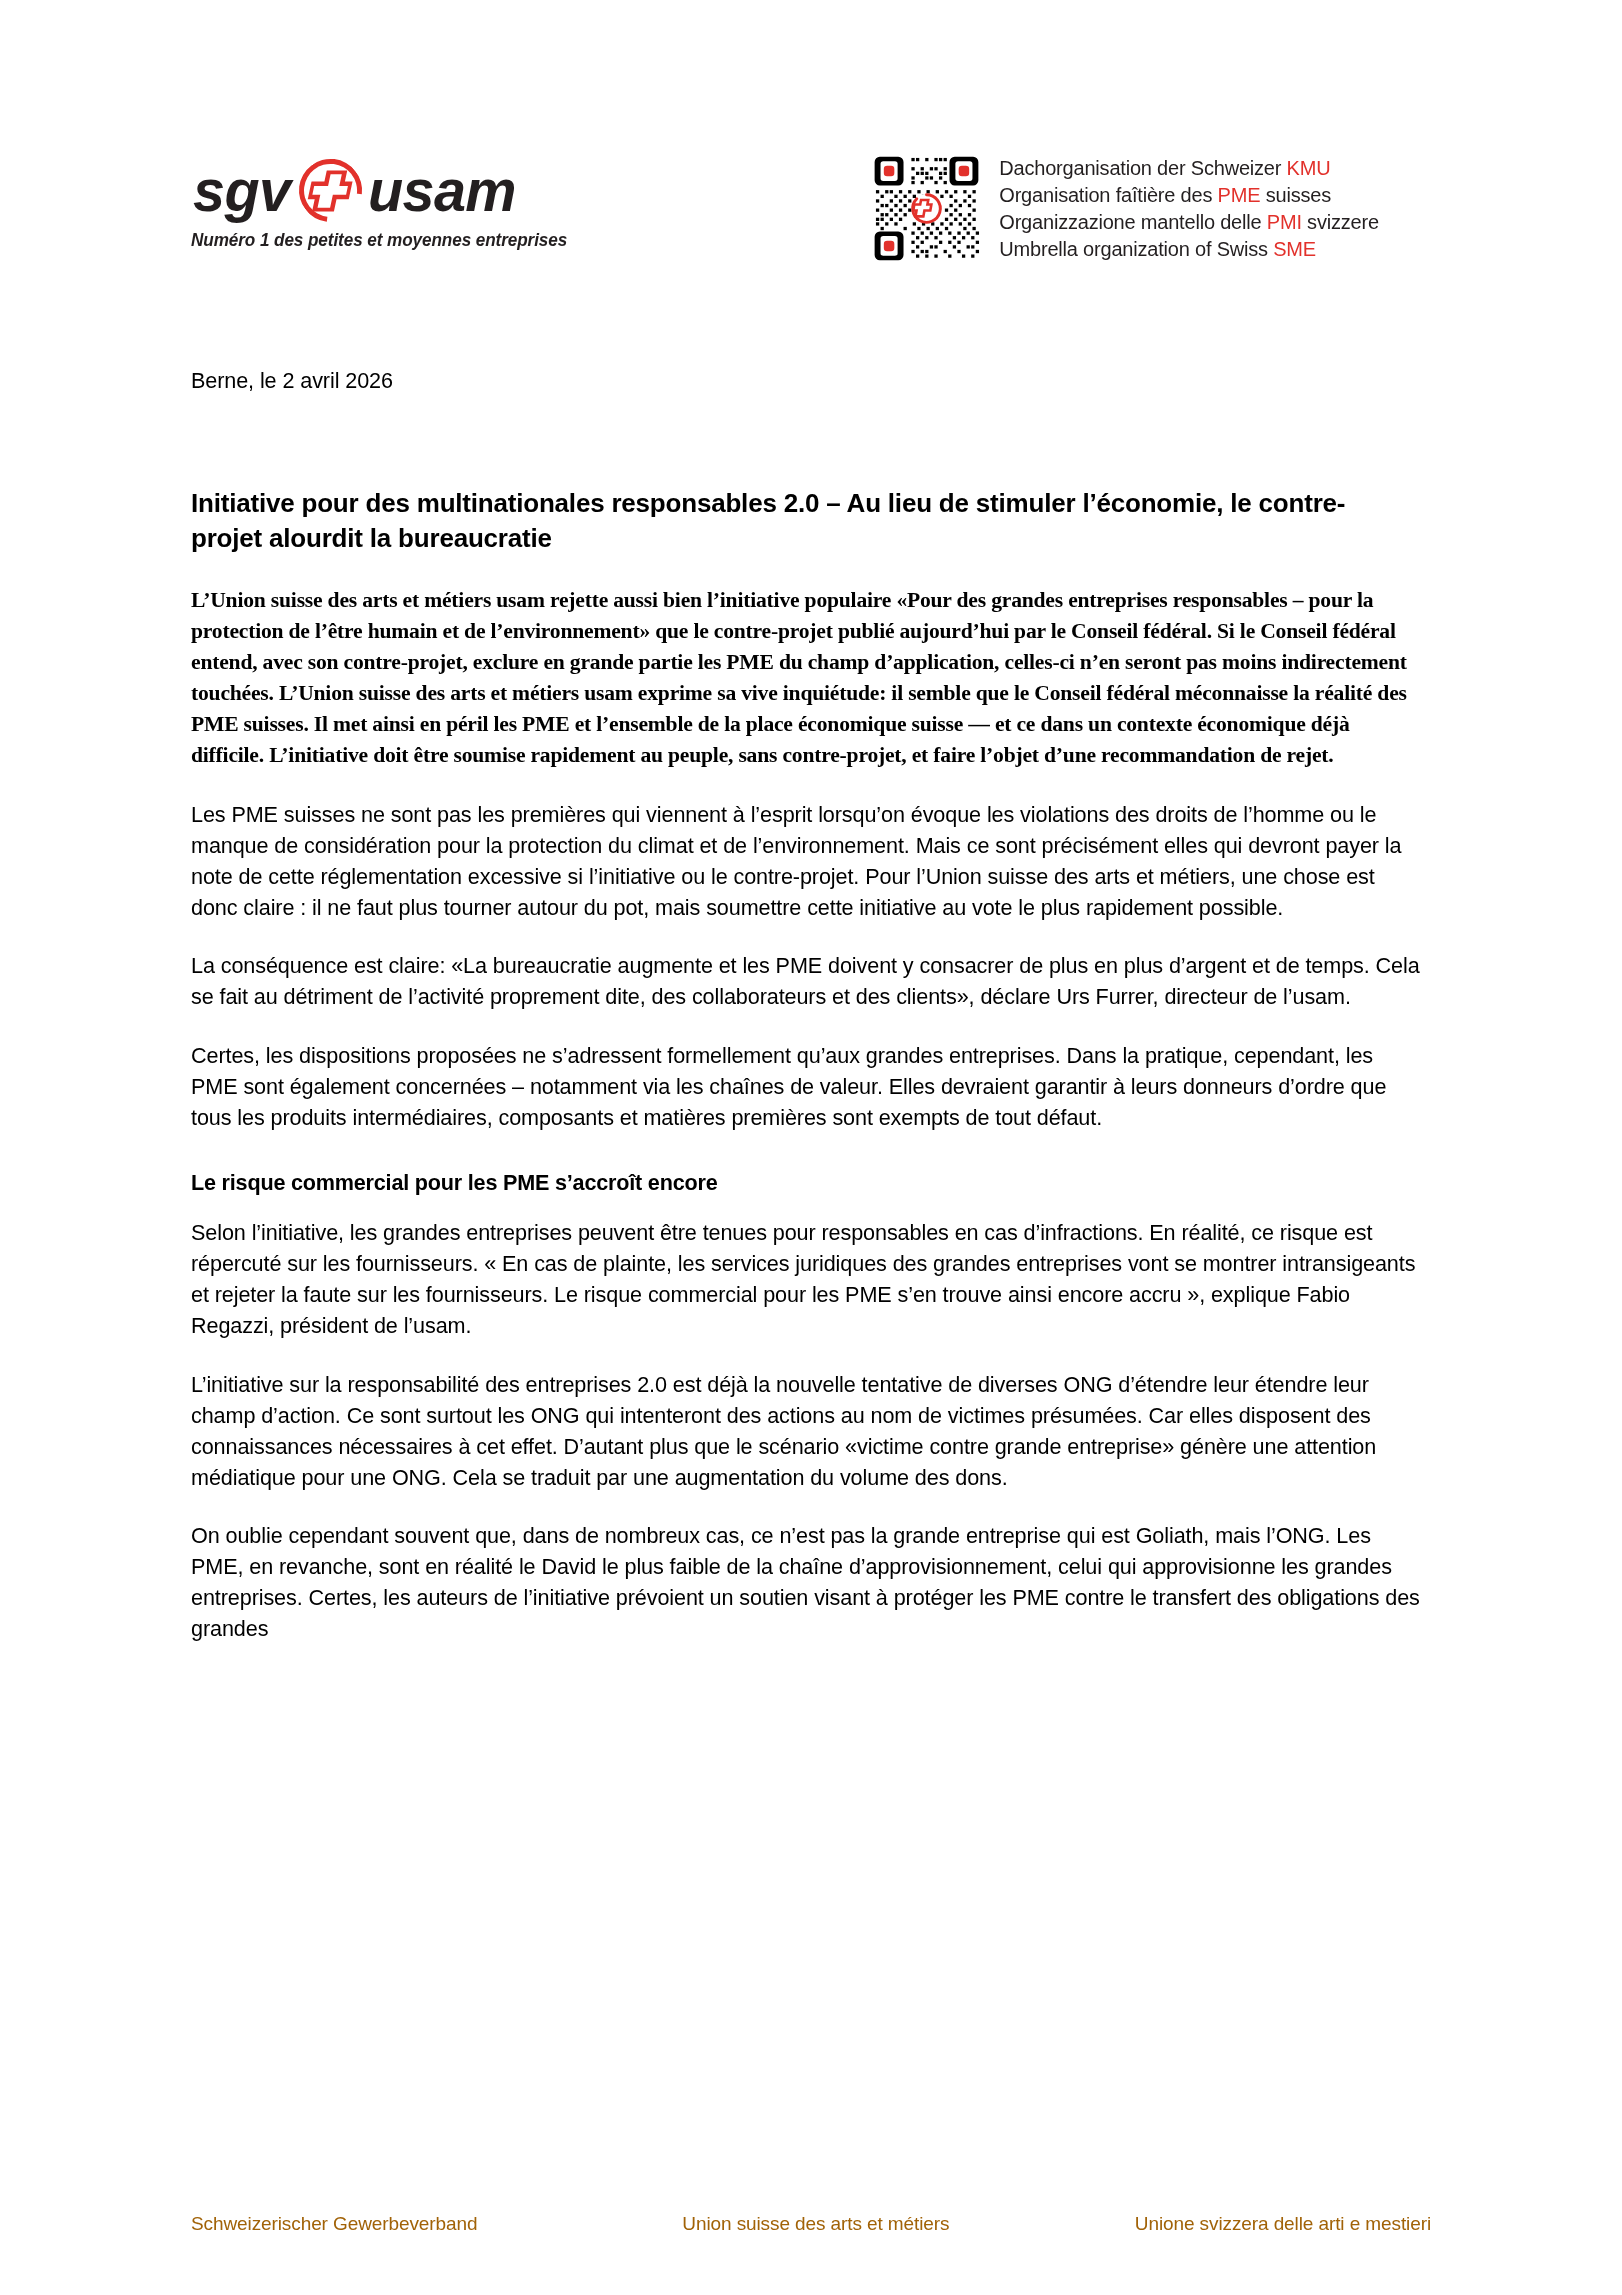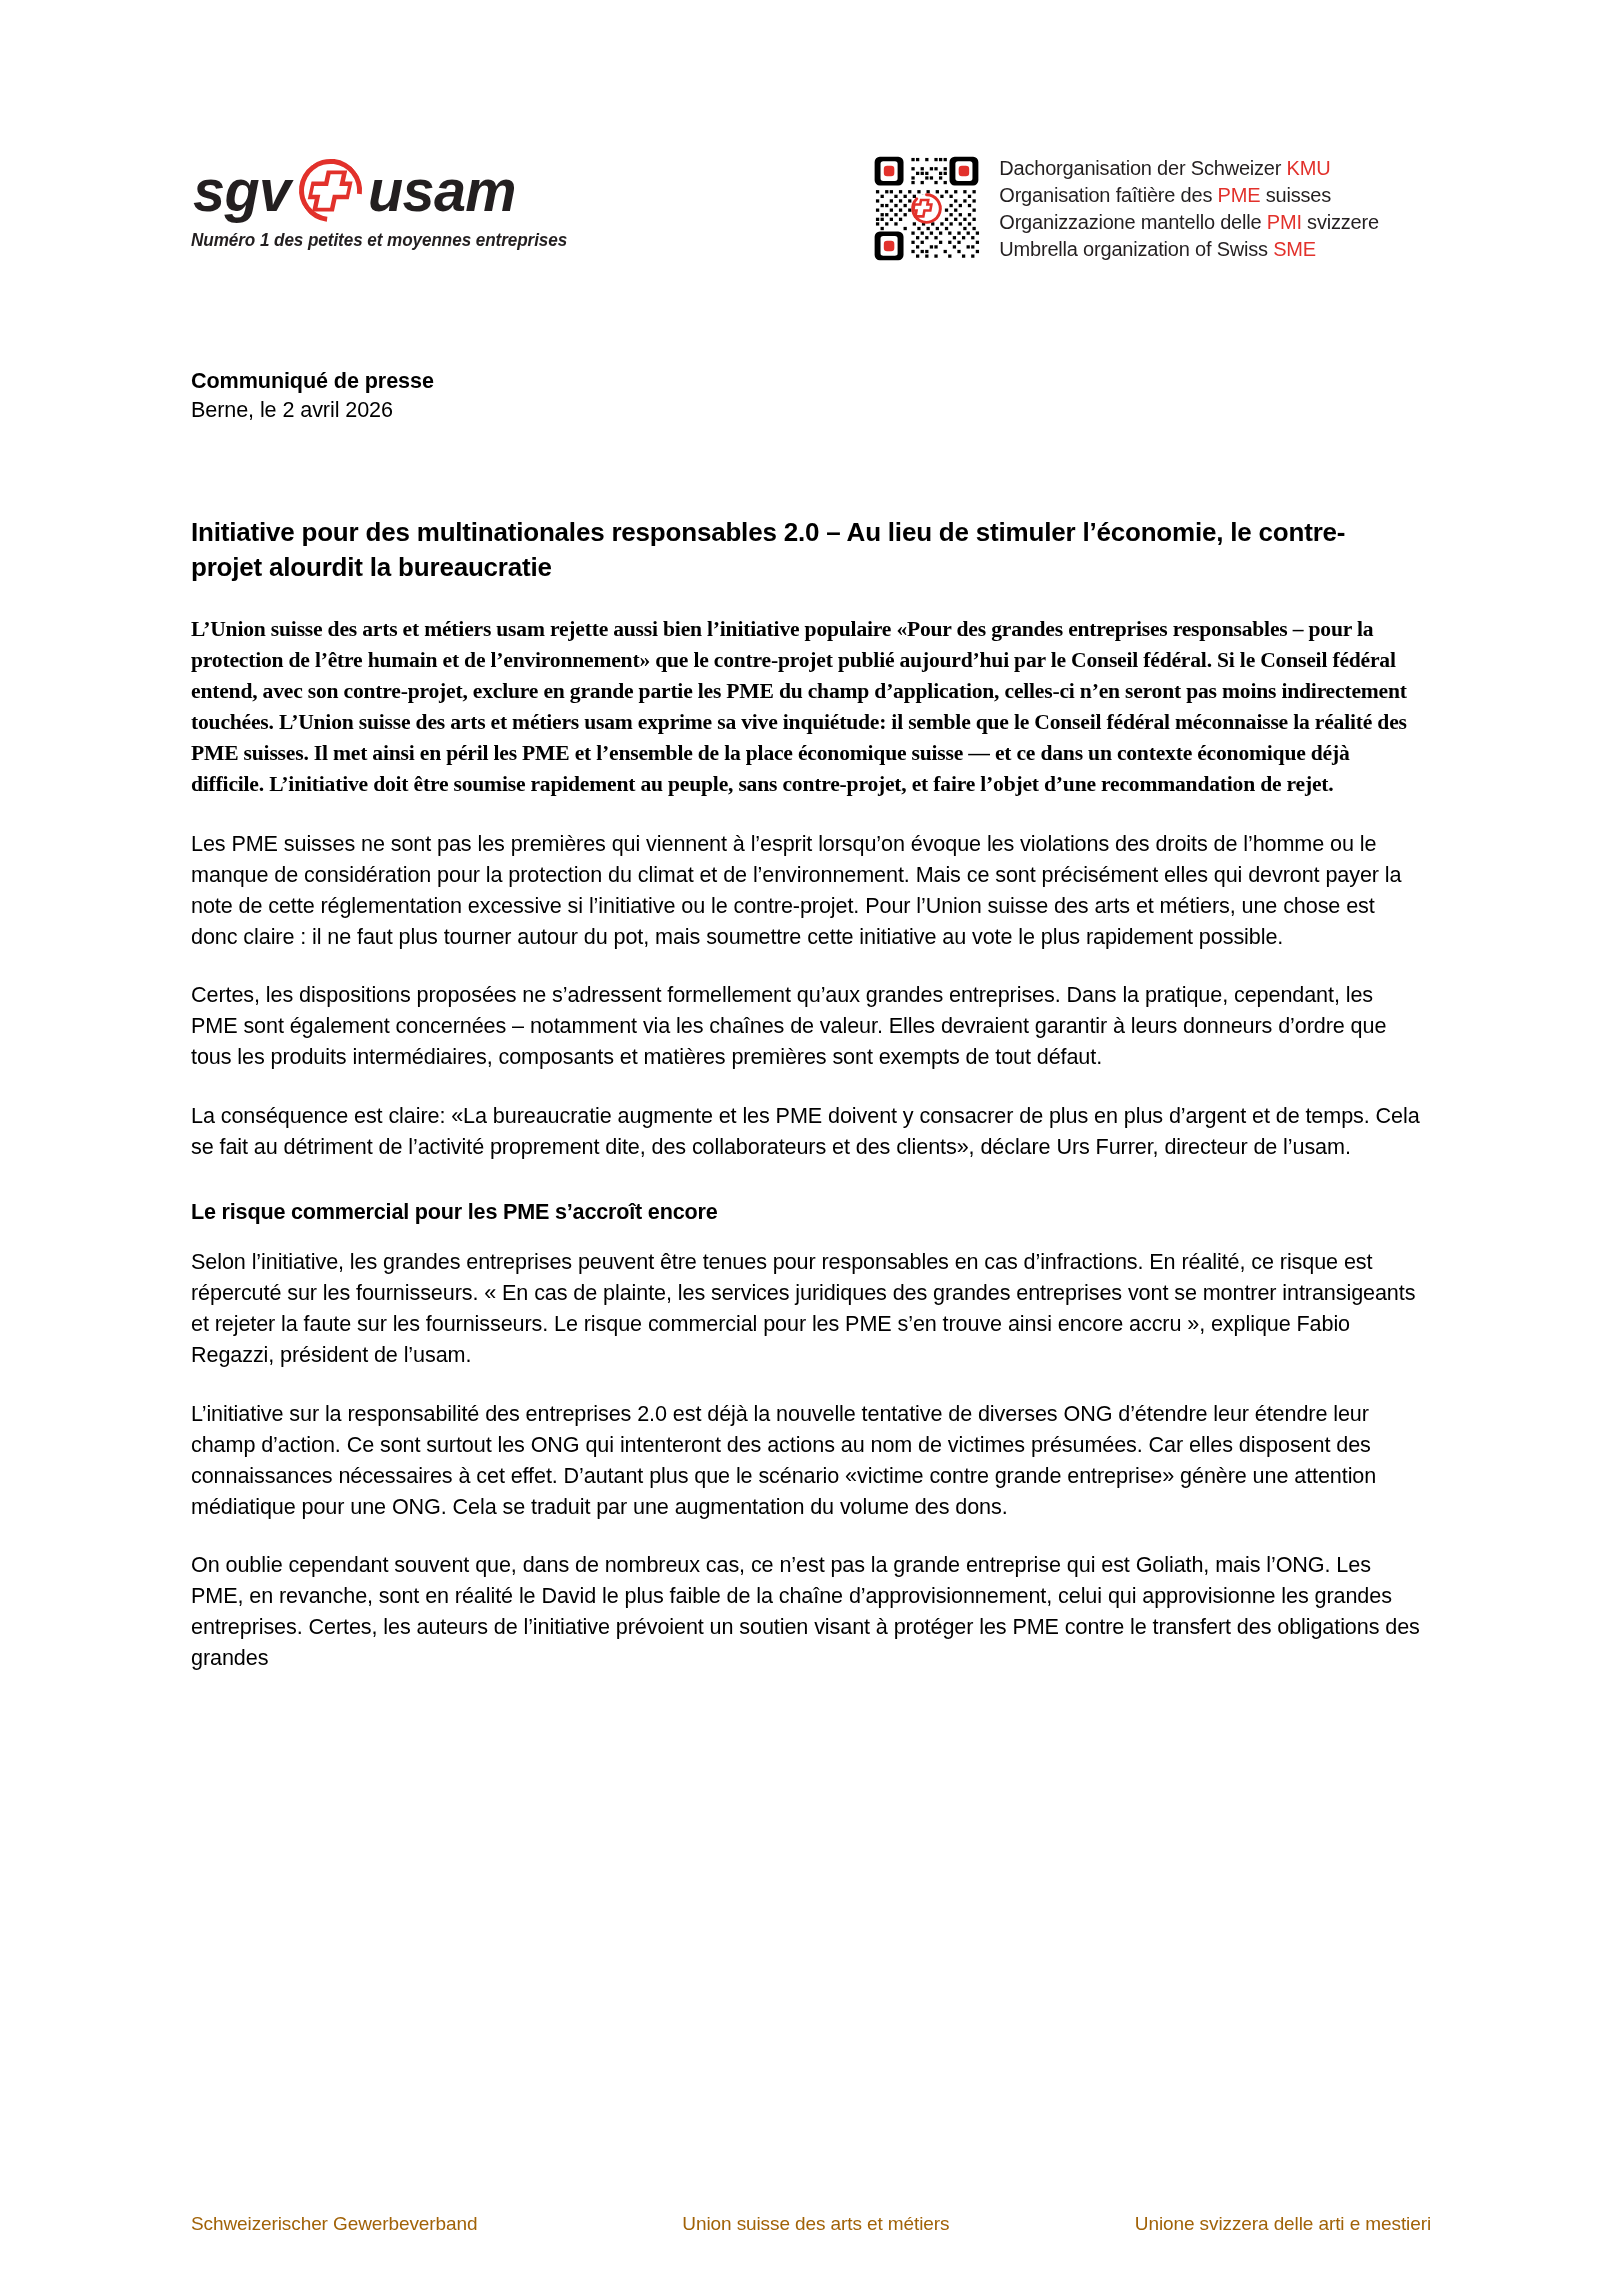--- a/index.html
+++ b/index.html
@@ -395,30 +395,29 @@
         <div class="lang-line"><span>Dachorganisation der Schweizer </span><span class="hl">KMU</span><span></span></div>
         <div class="lang-line"><span>Organisation faîtière des </span><span class="hl">PME</span><span> suisses</span></div>
         <div class="lang-line"><span>Organizzazione mantello delle </span><span class="hl">PMI</span><span> svizzere</span></div>
         <div class="lang-line"><span>Umbrella organization of Swiss </span><span class="hl">SME</span><span></span></div>
       </div>
     </div>
   </div>
 
   <div class="content">
 
-    <div class="meta-title">Communiqué de presse</div>
     <div class="meta-date">Berne, le 2 avril 2026</div>
 
     <h1 class="headline">Initiative pour des multinationales responsables 2.0 – Au lieu de stimuler l’économie, le contre-projet alourdit la bureaucratie</h1>
 
     <p class="lead">L’Union suisse des arts et métiers usam rejette aussi bien l’initiative populaire «Pour des grandes entreprises responsables – pour la protection de l’être humain et de l’environnement» que le contre-projet publié aujourd’hui par le Conseil fédéral. Si le Conseil fédéral entend, avec son contre-projet, exclure en grande partie les PME du champ d’application, celles-ci n’en seront pas moins indirectement touchées. L’Union suisse des arts et métiers usam exprime sa vive inquiétude: il semble que le Conseil fédéral méconnaisse la réalité des PME suisses. Il met ainsi en péril les PME et l’ensemble de la place économique suisse — et ce dans un contexte économique déjà difficile. L’initiative doit être soumise rapidement au peuple, sans contre-projet, et faire l’objet d’une recommandation de rejet.</p>
 
     <p class="para">Les PME suisses ne sont pas les premières qui viennent à l’esprit lorsqu’on évoque les violations des droits de l’homme ou le manque de considération pour la protection du climat et de l’environnement. Mais ce sont précisément elles qui devront payer la note de cette réglementation excessive si l’initiative ou le contre-projet. Pour l’Union suisse des arts et métiers, une chose est donc claire : il ne faut plus tourner autour du pot, mais soumettre cette initiative au vote le plus rapidement possible.</p>
+    <p class="para">La conséquence est claire: «La bureaucratie augmente et les PME doivent y consacrer de plus en plus d’argent et de temps. Cela se fait au détriment de l’activité proprement dite, des collaborateurs et des clients», déclare Urs Furrer, directeur de l’usam.</p>
     <p class="para">Certes, les dispositions proposées ne s’adressent formellement qu’aux grandes entreprises. Dans la pratique, cependant, les PME sont également concernées – notamment via les chaînes de valeur. Elles devraient garantir à leurs donneurs d’ordre que tous les produits intermédiaires, composants et matières premières sont exempts de tout défaut.</p>
-    <p class="para">La conséquence est claire: «La bureaucratie augmente et les PME doivent y consacrer de plus en plus d’argent et de temps. Cela se fait au détriment de l’activité proprement dite, des collaborateurs et des clients», déclare Urs Furrer, directeur de l’usam.</p>
 
     <h2 class="subhead">Le risque commercial pour les PME s’accroît encore</h2>
 
     <p class="para">Selon l’initiative, les grandes entreprises peuvent être tenues pour responsables en cas d’infractions. En réalité, ce risque est répercuté sur les fournisseurs. « En cas de plainte, les services juridiques des grandes entreprises vont se montrer intransigeants et rejeter la faute sur les fournisseurs. Le risque commercial pour les PME s’en trouve ainsi encore accru », explique Fabio Regazzi, président de l’usam.</p>
     <p class="para">L’initiative sur la responsabilité des entreprises 2.0 est déjà la nouvelle tentative de diverses ONG d’étendre leur étendre leur champ d’action. Ce sont surtout les ONG qui intenteront des actions au nom de victimes présumées. Car elles disposent des connaissances nécessaires à cet effet. D’autant plus que le scénario «victime contre grande entreprise» génère une attention médiatique pour une ONG. Cela se traduit par une augmentation du volume des dons.</p>
     <p class="para">On oublie cependant souvent que, dans de nombreux cas, ce n’est pas la grande entreprise qui est Goliath, mais l’ONG. Les PME, en revanche, sont en réalité le David le plus faible de la chaîne d’approvisionnement, celui qui approvisionne les grandes entreprises. Certes, les auteurs de l’initiative prévoient un soutien visant à protéger les PME contre le transfert des obligations des grandes</p>
   </div>
 
   <div class="footer">
     <div class="footer-orgs">

